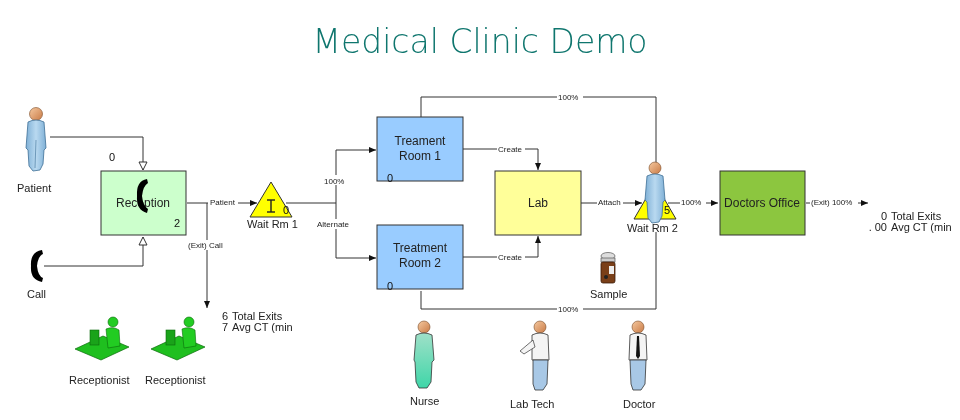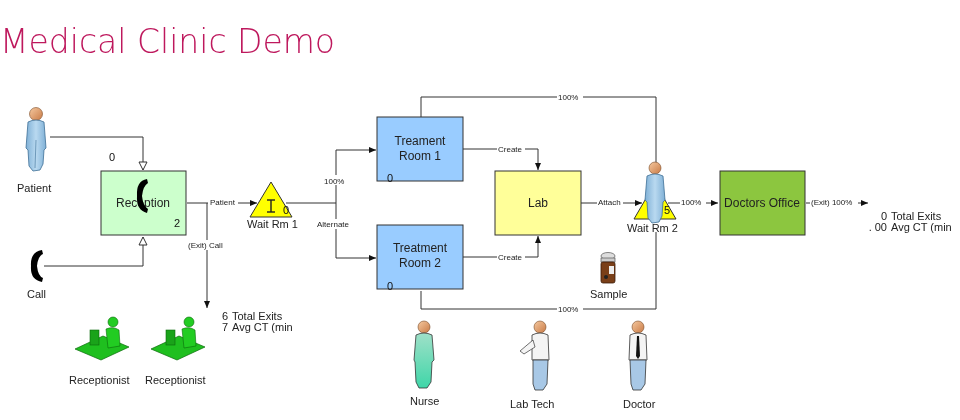--- a/index.html
+++ b/index.html
@@ -1,17 +1,17 @@
 <!DOCTYPE html>
 <html><head>
 <meta charset="utf-8">
 <style>
   html, body { margin:0; padding:0; background:#ffffff; }
   body { width:960px; height:420px; position:relative; overflow:hidden; font-family:"Liberation Sans", sans-serif; }
-  .title { position:absolute; left:0; width:960px; top:22px; font-family:"DejaVu Sans", sans-serif; font-weight:200; font-size:33px; color:#be185d; letter-spacing:0px; }
+  .title { position:absolute; left:0; width:960px; top:22px; text-align:center; font-family:"DejaVu Sans", sans-serif; font-weight:200; font-size:33px; color:#0f766e; letter-spacing:0px; }
   svg { position:absolute; left:0; top:0; }
   .lbl { font-family:"Liberation Sans", sans-serif; font-size:11px; fill:#222; }
   .sml { font-family:"Liberation Sans", sans-serif; font-size:8px; fill:#222; }
   .box-txt { font-family:"Liberation Sans", sans-serif; font-size:12px; fill:#222; }
   .cnt { font-family:"Liberation Sans", sans-serif; font-size:11px; fill:#111; }
   .ln { stroke:#333; stroke-width:1; fill:none; }
 </style>
 </head>
 <body>
 

